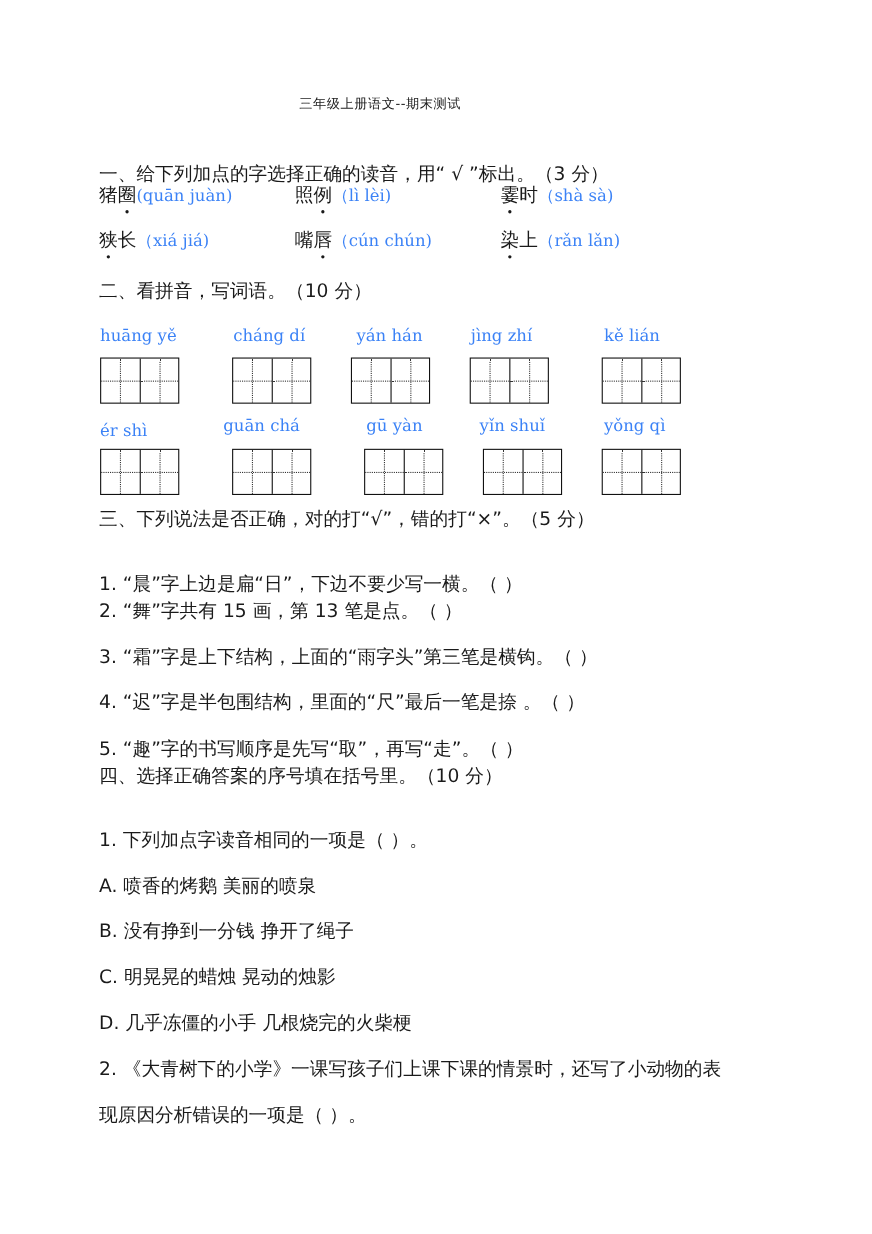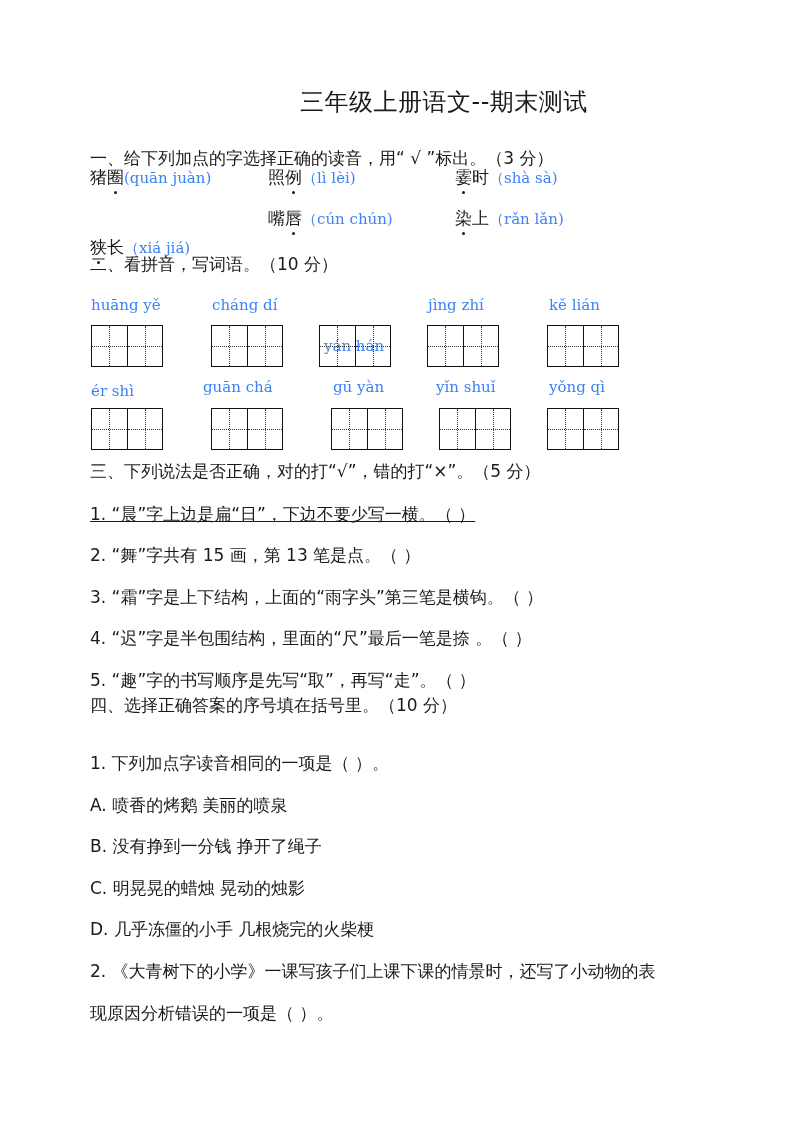--- a/index.html
+++ b/index.html
@@ -2,21 +2,21 @@
 <html><head>
 <meta charset="utf-8">
 <style>
   html, body { margin: 0; padding: 0; background: #ffffff; }
   body {
     width: 793px; height: 1122px; position: relative; overflow: hidden;
     font-family: "DejaVu Sans", "Liberation Sans", sans-serif;
     color: #1a1a1a;
   }
   .abs { position: absolute; white-space: nowrap; }
-  .title { font-size: 24px; left: 300px; top: 86px; letter-spacing: 0.5px; }
+  .title { font-size: 12px; left: 272px; top: 86px; letter-spacing: 0.5px; }
   .line { font-size: 17px; left: 90px; }
   .py { font-family: "DejaVu Serif", "Liberation Serif", serif; font-size: 15px; color: #3b82f6; }
   .dotted { position: relative; display: inline-block; }
   .dotted::after {
     content: ""; position: absolute; left: 50%; bottom: -5px;
     width: 3px; height: 3px; margin-left: -1.5px; border-radius: 50%; background: #1a1a1a;
   }
   .grid-box {
     position: absolute; width: 72px; height: 42px;
     border: 1.5px solid #111; box-sizing: border-box; display: flex;
@@ -45,35 +45,35 @@
 <div class="abs line" style="top:166px; left:90px;">
   <span>猪</span><span class="dotted">圈</span><span class="py">(quān    juàn)</span>
 </div>
 <div class="abs line" style="top:166px; left:268px;">
   <span>照</span><span class="dotted">例</span><span class="py">（lì  lèi)</span>
 </div>
 <div class="abs line" style="top:166px; left:455px;">
   <span class="dotted">霎</span><span>时</span><span class="py">（shà  sà)</span>
 </div>
 
-<div class="abs line" style="top:207px; left:90px;margin-top:29px;">
+<div class="abs line" style="top:207px; left:90px;">
   <span class="dotted">狭</span><span>长</span><span class="py">（xiá  jiá)</span>
 </div>
 <div class="abs line" style="top:207px; left:268px;">
   <span>嘴</span><span class="dotted">唇</span><span class="py">（cún  chún)</span>
 </div>
 <div class="abs line" style="top:207px; left:455px;">
   <span class="dotted">染</span><span>上</span><span class="py">（rǎn  lǎn)</span>
 </div>
 
 <div class="abs line" style="top:253px;">二、看拼音，写词语。（10 分）</div>
 
 <div class="abs py pinyin-label" style="top:296px; left:91px;">huāng yě</div>
 <div class="abs py pinyin-label" style="top:296px; left:212px;">cháng dí</div>
-<div class="abs py pinyin-label" style="top:296px; left:324px;margin-top:41px;">yán hán</div>
+<div class="abs py pinyin-label" style="top:296px; left:324px;">yán hán</div>
 <div class="abs py pinyin-label" style="top:296px; left:428px;">jìng zhí</div>
 <div class="abs py pinyin-label" style="top:296px; left:549px;">kě lián</div>
 
 <div class="grid-box" style="top:325px; left:91px;">
     <div class="cell"></div>
     <div class="cell"></div>
   </div>
 <div class="grid-box" style="top:325px; left:211px;">
     <div class="cell"></div>
     <div class="cell"></div>
@@ -112,21 +112,21 @@
 <div class="grid-box" style="top:408px; left:439px;">
     <div class="cell"></div>
     <div class="cell"></div>
   </div>
 <div class="grid-box" style="top:408px; left:547px;">
     <div class="cell"></div>
     <div class="cell"></div>
   </div>
 
 <div class="abs line" style="top:460px;">三、下列说法是否正确，对的打“√”，错的打“×”。（5 分）</div>
-<div class="abs line" style="top:503px;text-decoration:underline;">1. “晨”字上边是扁“日”，下边不要少写一横。（   ）</div>
+<div class="abs line" style="top:519px;">1. “晨”字上边是扁“日”，下边不要少写一横。（   ）</div>
 <div class="abs line" style="top:544px;">2. “舞”字共有 15 画，第 13 笔是点。（   ）</div>
 <div class="abs line" style="top:586px;">3. “霜”字是上下结构，上面的“雨字头”第三笔是横钩。（   ）</div>
 <div class="abs line" style="top:627px;">4. “迟”字是半包围结构，里面的“尺”最后一笔是捺 。（   ）</div>
 <div class="abs line" style="top:669px;">5. “趣”字的书写顺序是先写“取”，再写“走”。（   ）</div>
 
 <div class="abs line" style="top:694px;">四、选择正确答案的序号填在括号里。（10 分）</div>
 <div class="abs line" style="top:752px;">1. 下列加点字读音相同的一项是（     ）。</div>
 <div class="abs line" style="top:794px;">A. 喷香的烤鹅      美丽的喷泉</div>
 <div class="abs line" style="top:835px;">B. 没有挣到一分钱    挣开了绳子</div>
 <div class="abs line" style="top:877px;text-align:center;">C. 明晃晃的蜡烛    晃动的烛影</div>

